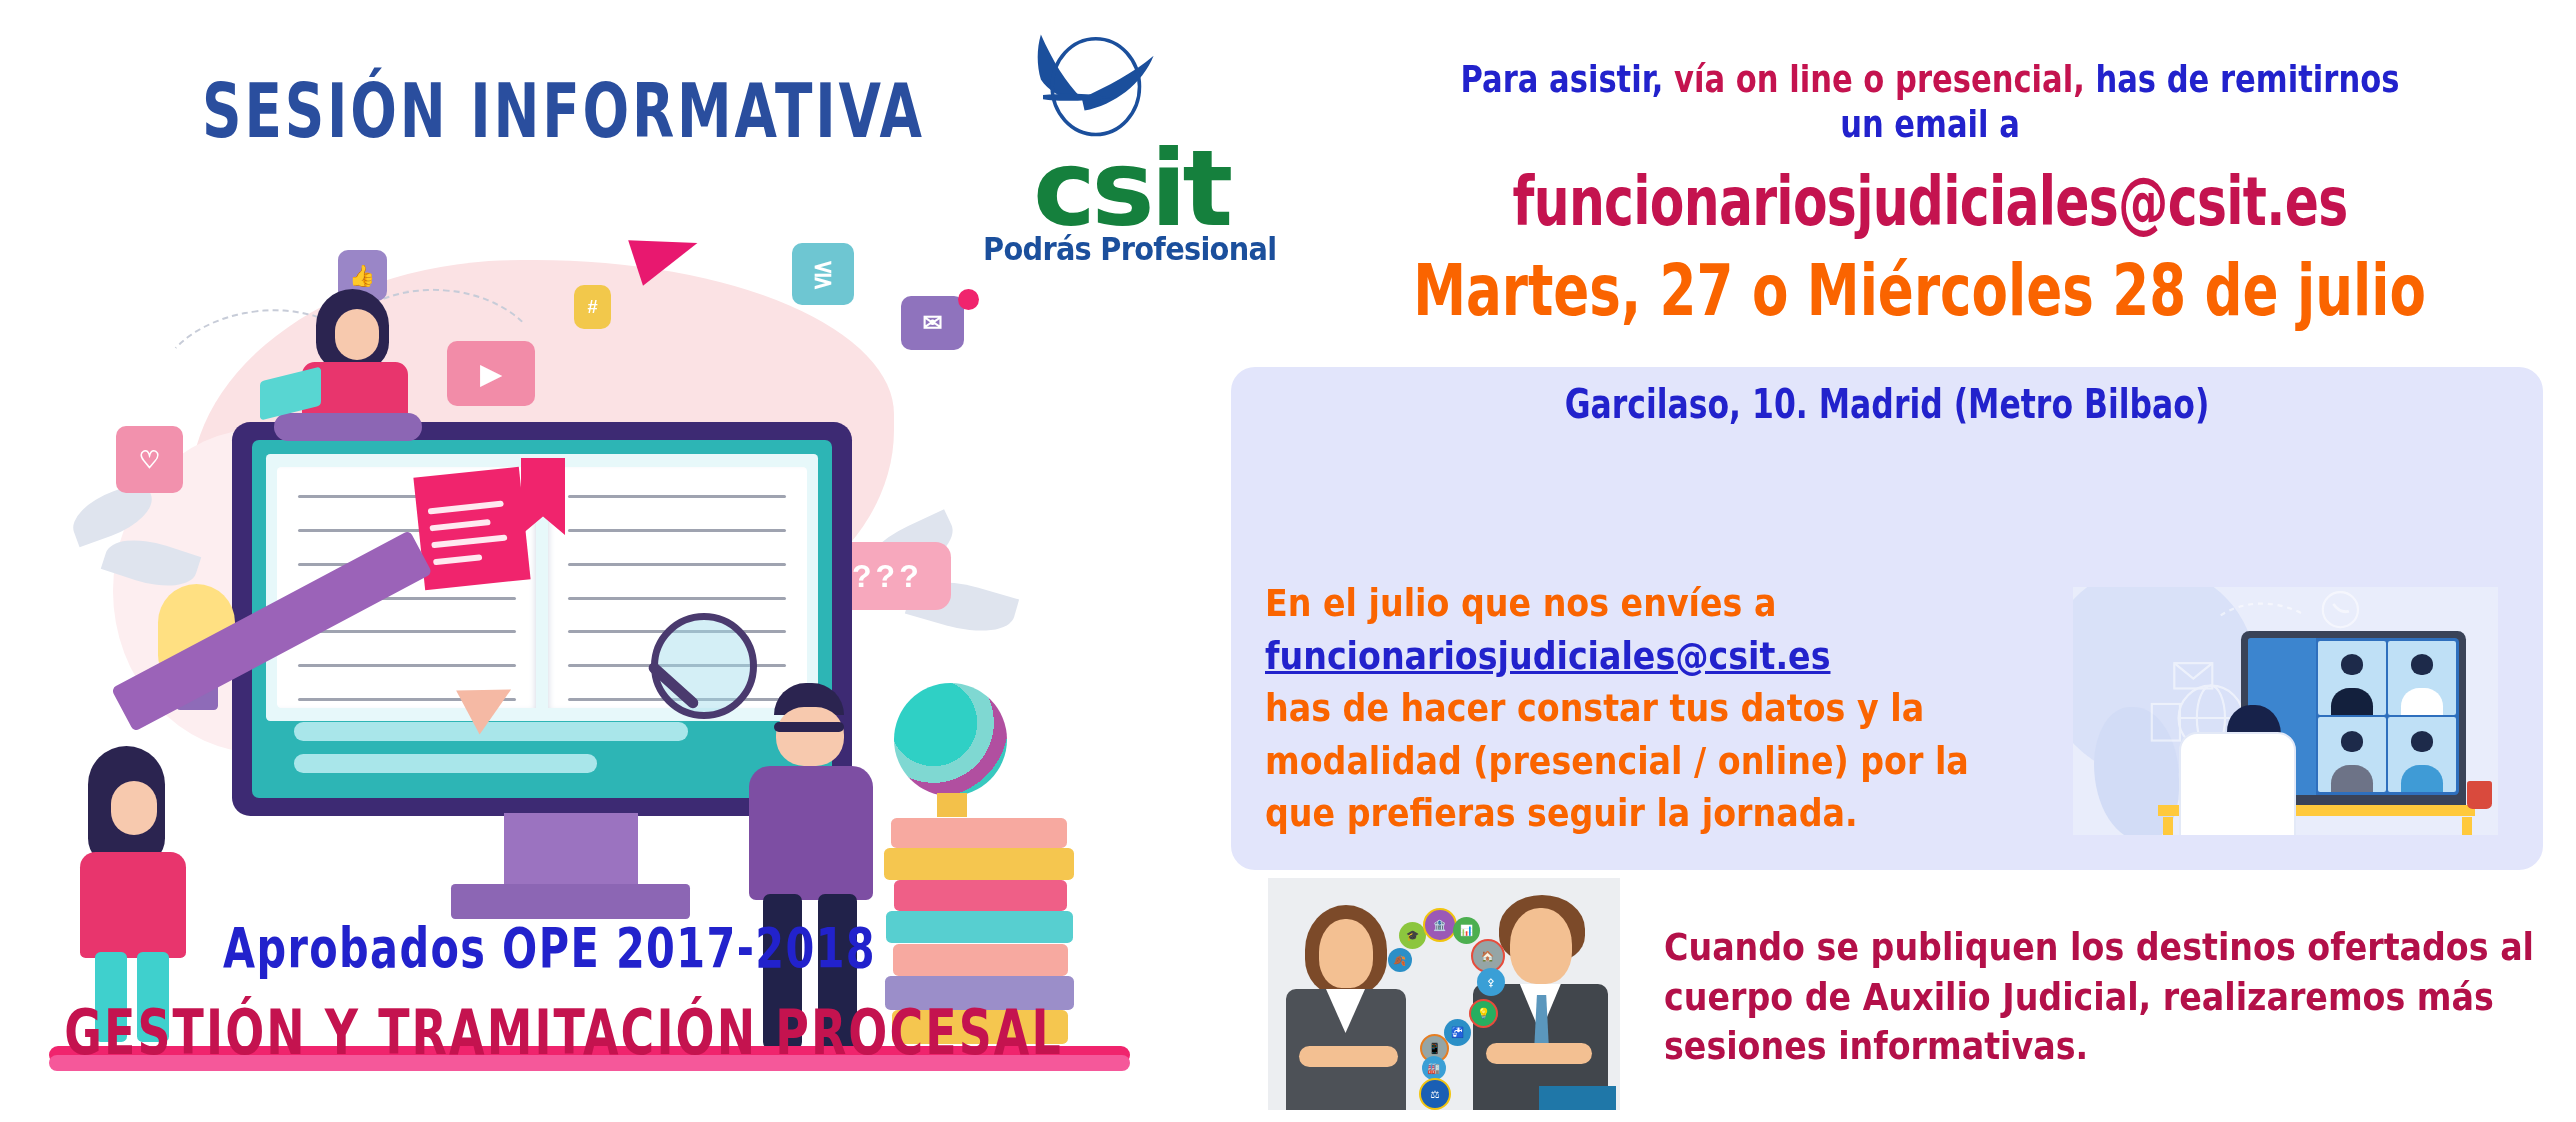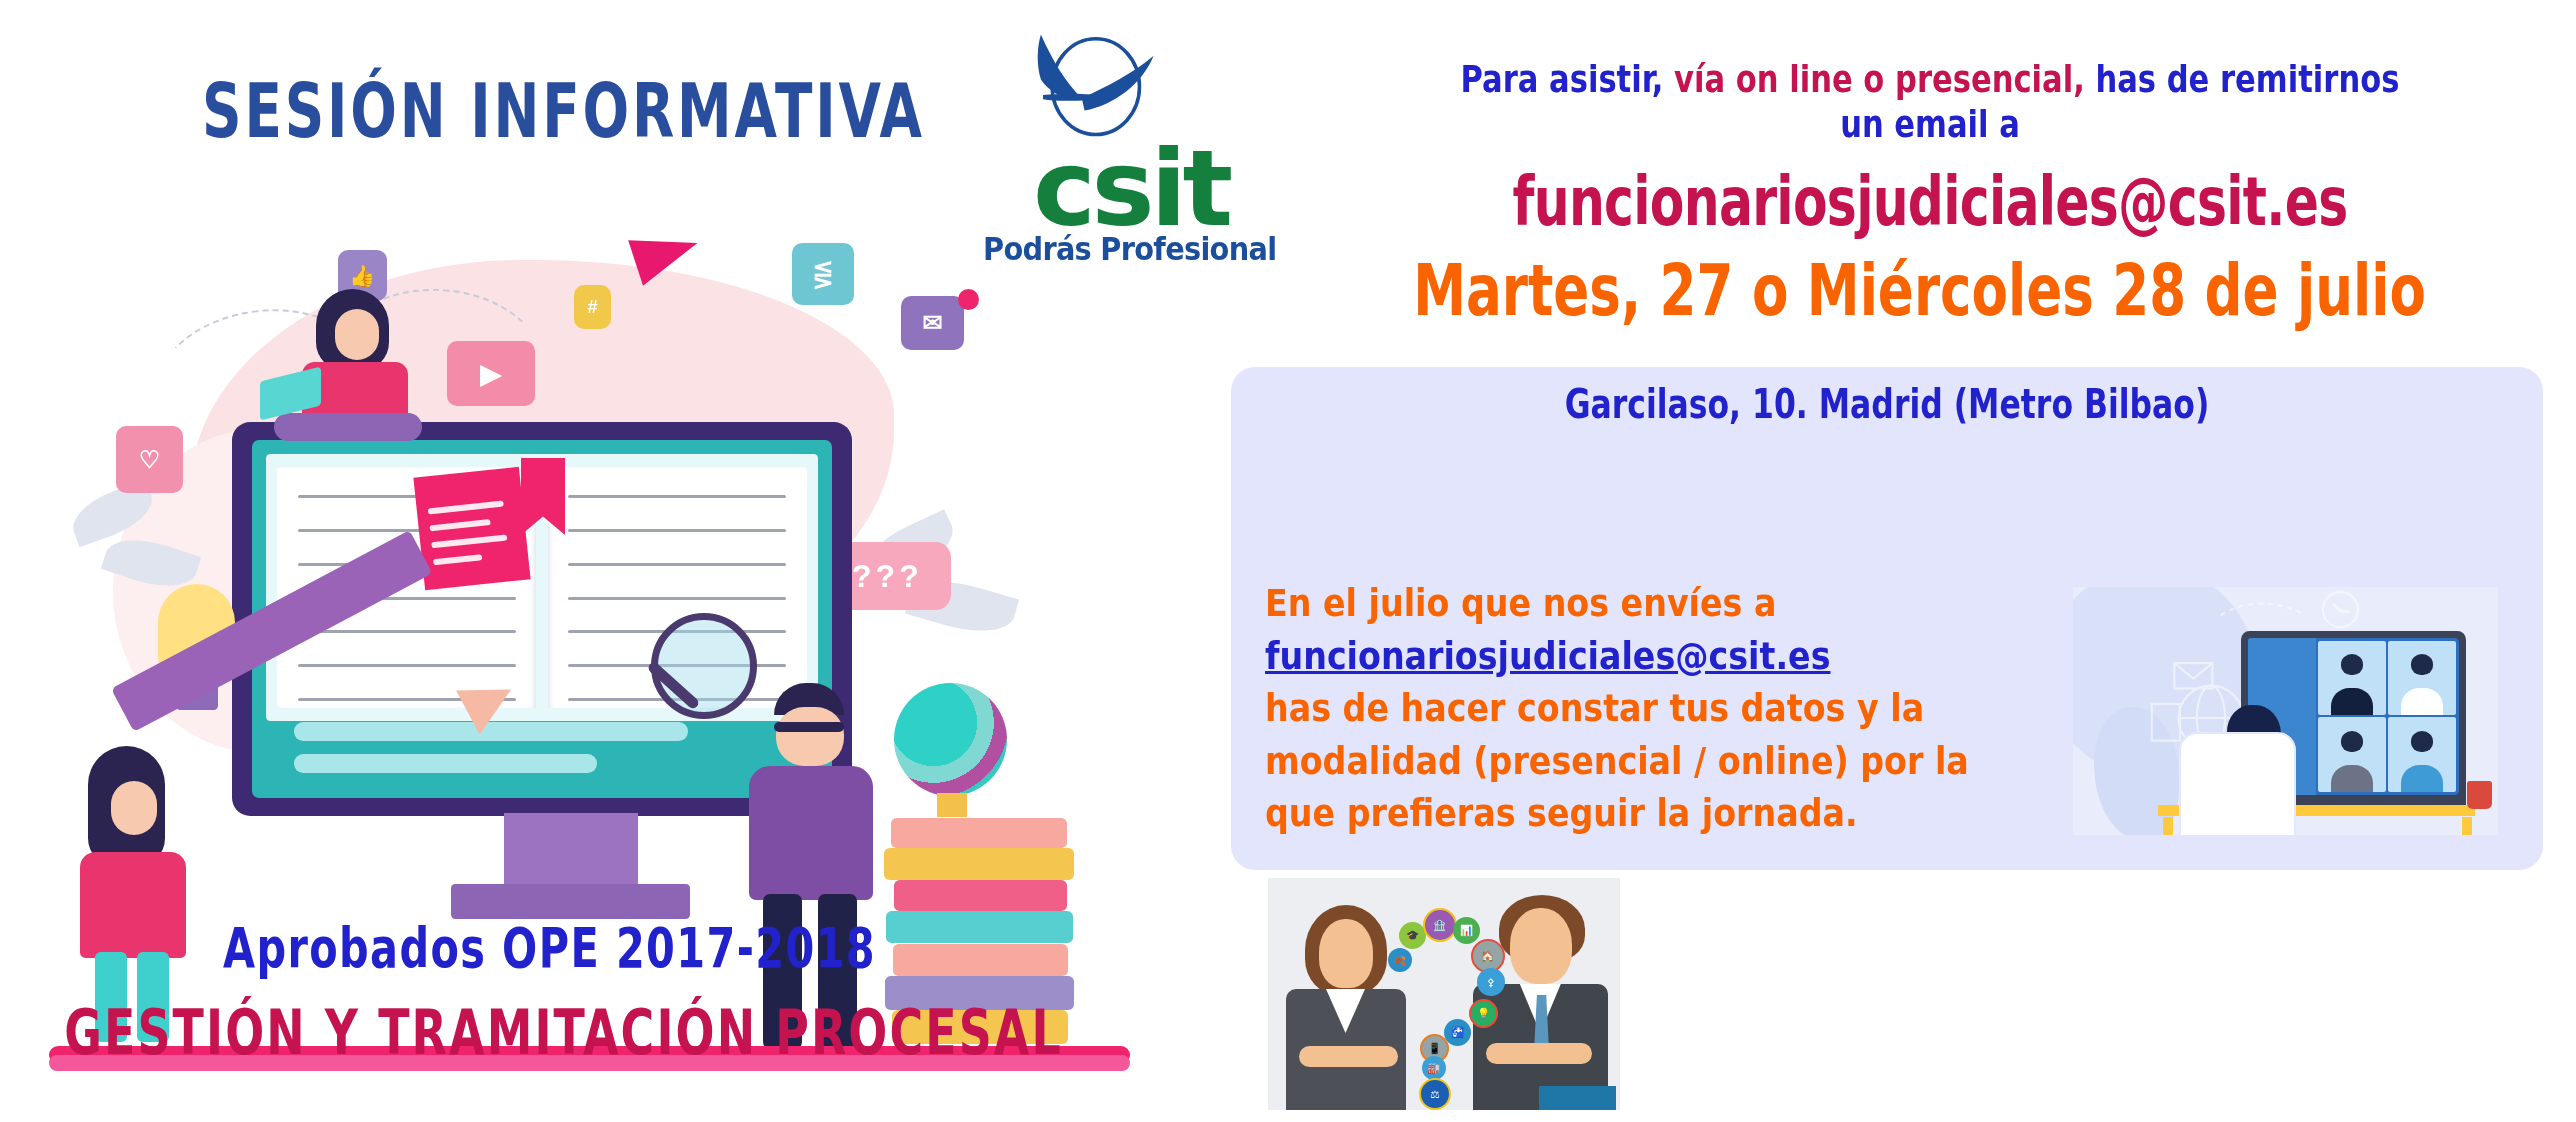--- a/index.html
+++ b/index.html
@@ -398,15 +398,16 @@
     <div class="pp-dot" style="left:185px;top:39px;width:27px;height:27px;background:#4caf50;">📊</div>
     <div class="pp-dot" style="left:203px;top:61px;width:30px;height:30px;background:#95a5a6;border:2.8px solid #e74c3c;">🏠</div>
     <div class="pp-dot" style="left:209px;top:90px;width:28px;height:28px;background:#3a9fd6;">⚴</div>
     <div class="pp-dot" style="left:201px;top:121px;width:25px;height:25px;background:#27ae60;border:2.1px solid #e74c3c;">💡</div>
     <div class="pp-dot" style="left:176px;top:141px;width:27px;height:27px;background:#2b8fc7;">🚰</div>
     <div class="pp-dot" style="left:152px;top:156px;width:25px;height:25px;background:#95a5a6;border:2.1px solid #e67e22;">📱</div>
     <div class="pp-dot" style="left:154px;top:178px;width:24px;height:24px;background:#3a9fd6;">🏭</div>
     <div class="pp-dot" style="left:151px;top:200px;width:28px;height:28px;background:#1a5fb4;border:2.8px solid #f1c40f;">⚖</div>
   </div>
 
+  <div class="bottom-note">Cuando se publiquen los destinos ofertados al cuerpo de Auxilio Judicial, realizaremos más sesiones informativas.</div>
 
 </div>
 
 
 </body></html>

